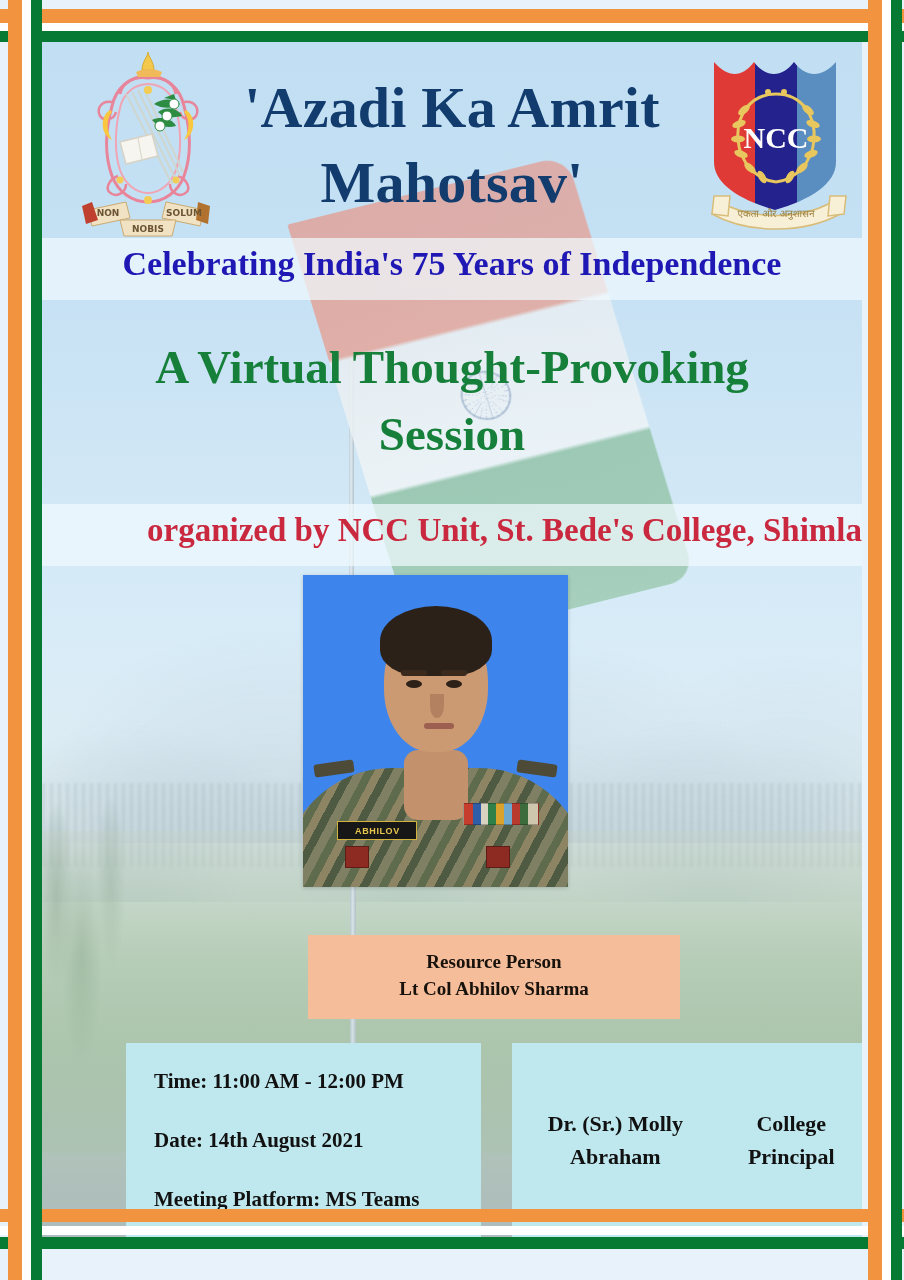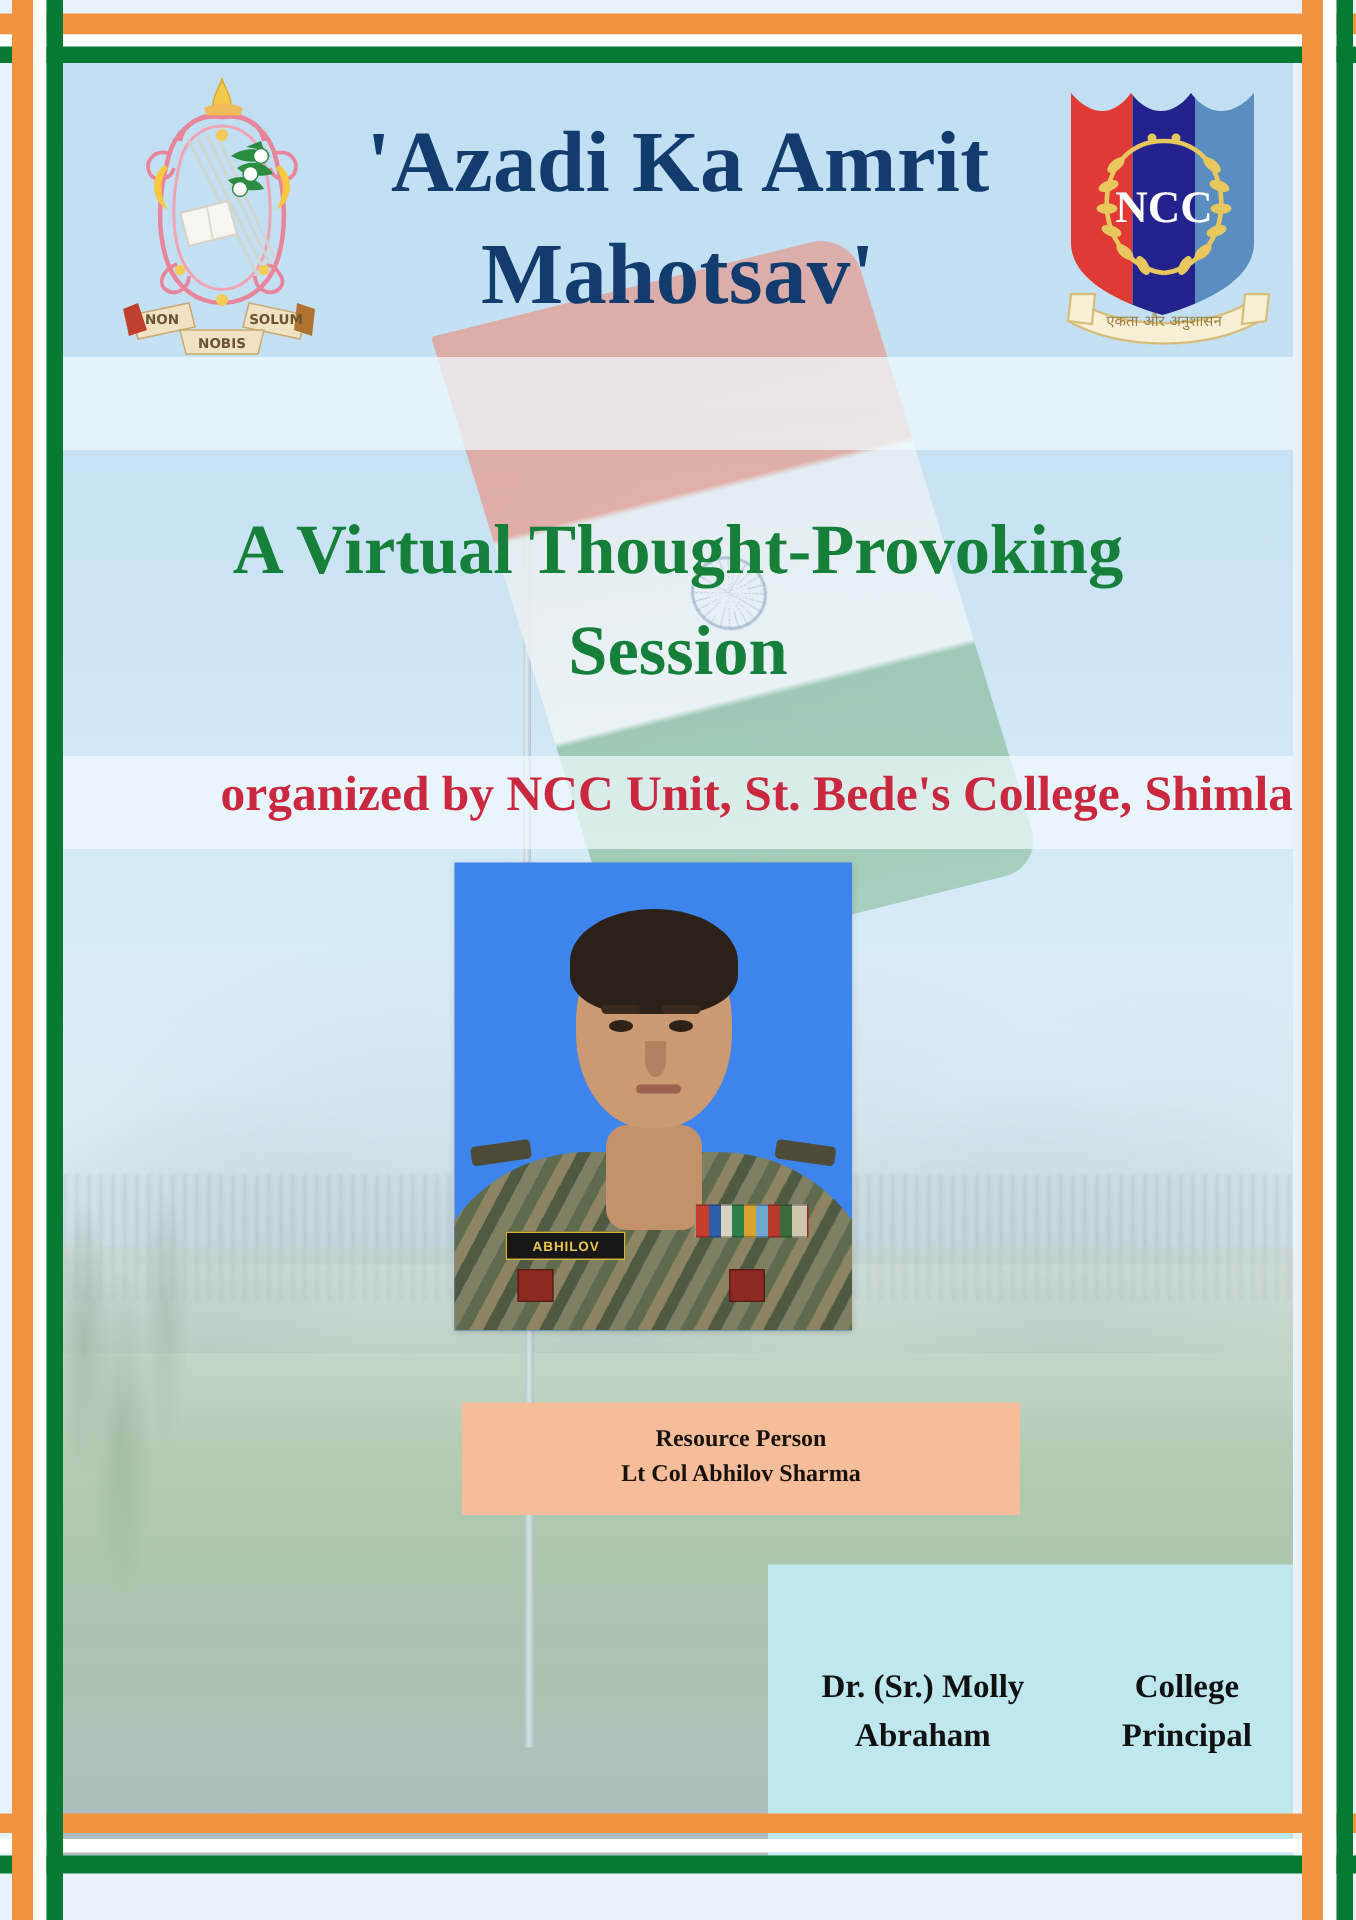--- a/index.html
+++ b/index.html
@@ -377,21 +377,21 @@
 
   
   .box-resource {
     position: absolute;
     left: 266px;
     top: 893px;
     width: 352px;
     padding: 14px 10px 16px;
     background: #f5bd99;
     text-align: center;
-    font-size: 16px;
+    font-size: 19px;
     line-height: 1.42;
     font-weight: bold;
     color: #18120d;
     z-index: 7;
   }
   .box-left {
     position: absolute;
     left: 84px;
     top: 1001px;
     width: 355px;
@@ -555,20 +555,21 @@
       </svg>
     </div>
 
     <div class="text-layer">
 
       <div class="title-main">
         <div>'Azadi Ka Amrit</div>
         <div>Mahotsav'</div>
       </div>
 
+      <div class="subtitle">Celebrating India's 75 Years of Independence</div>
 
       <div class="headline">
         <div>A Virtual Thought-Provoking</div>
         <div>Session</div>
       </div>
 
       <div class="organized">organized by NCC Unit, St. Bede's College, Shimla</div>
     </div>
 
     <div class="photo">
@@ -588,20 +589,25 @@
       <div class="ph-nametag">ABHILOV</div>
       <div class="ph-badge-l"></div>
       <div class="ph-badge-r"></div>
     </div>
 
     <div class="box-resource">
       <div>Resource Person</div>
       <div>Lt Col Abhilov Sharma</div>
     </div>
 
+    <div class="box-left">
+      <div class="line">Time: 11:00 AM - 12:00 PM</div>
+      <div class="line">Date: 14th August 2021</div>
+      <div class="line">Meeting Platform: MS Teams</div>
+    </div>
 
     <div class="box-right">
       <div class="line">Dr. (Sr.) Molly Abraham</div>
       <div class="line">College Principal</div>
     </div>
 
   </div>
 
   <div class="bar bar-top-orange"></div>
   <div class="bar bar-top-white"></div>

